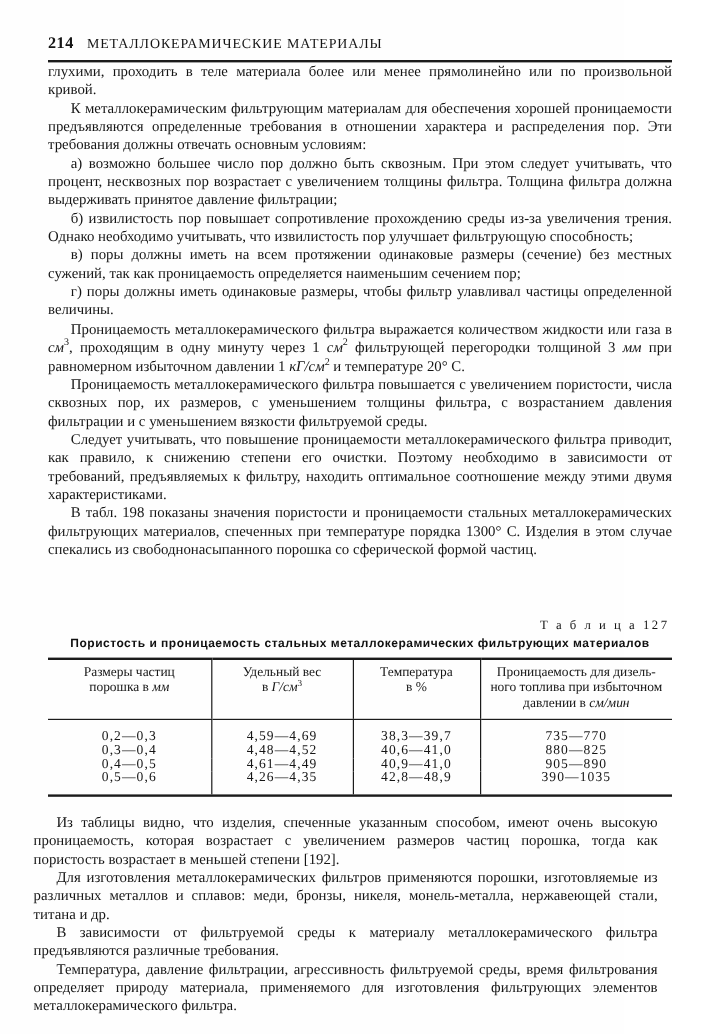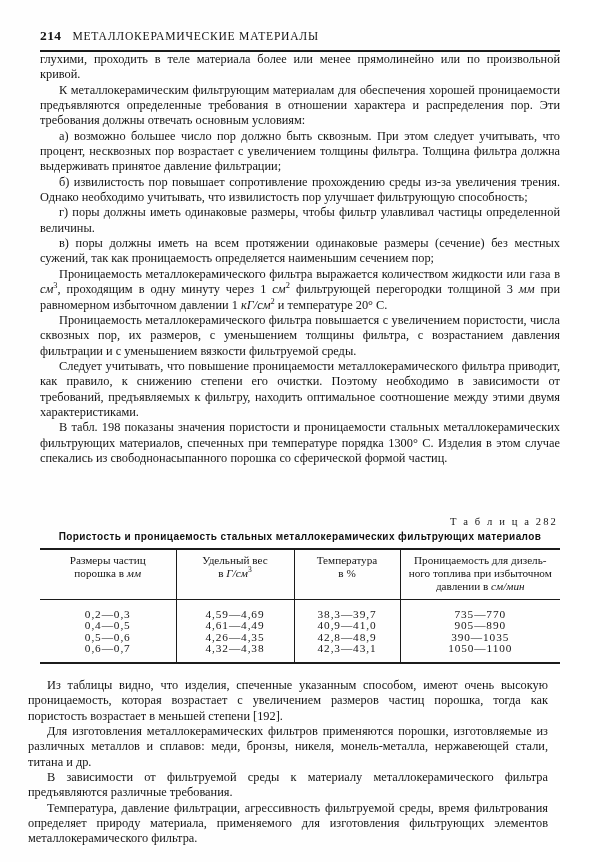--- a/index.html
+++ b/index.html
@@ -164,32 +164,32 @@
     <span class="folio">214</span>
     <span class="title">МЕТАЛЛОКЕРАМИЧЕСКИЕ МАТЕРИАЛЫ</span>
   </div>
   <div class="rule-top"></div>
 
   <div class="body">
     <p class="tx">глухими, проходить в теле материала более или менее прямолинейно или по произвольной кривой.</p>
     <p class="tx ind">К металлокерамическим фильтрующим материалам для обеспечения хорошей проницаемости предъявляются определенные требования в отношении характера и распределения пор. Эти требования должны отвечать основным условиям:</p>
     <p class="tx ind">а) возможно большее число пор должно быть сквозным. При этом следует учитывать, что процент, несквозных пор возрастает с увеличением толщины фильтра. Толщина фильтра должна выдерживать принятое давление фильтрации;</p>
     <p class="tx ind">б) извилистость пор повышает сопротивление  прохождению среды из-за увеличения трения. Однако необходимо учитывать, что извилистость пор улучшает фильтрующую способность;</p>
+    <p class="tx ind">в) поры должны иметь на всем протяжении одинаковые размеры (сечение) без местных сужений, так как проницаемость определяется наименьшим сечением пор;</p>
     <p class="tx ind">г) поры должны иметь одинаковые размеры, чтобы фильтр улавливал частицы определенной величины.</p>
-    <p class="tx ind">в) поры должны иметь на всем протяжении одинаковые размеры (сечение) без местных сужений, так как проницаемость определяется наименьшим сечением пор;</p>
 
     <p class="tx ind"><span>Проницаемость металлокерамического фильтра  выражается  количеством жидкости или газа в </span><i>см</i><sup>3</sup><span>, проходящим в одну минуту через 1 </span><i>см</i><sup>2</sup><span> фильтрующей перегородки толщиной 3 </span><i>мм</i><span>  при равномерном  избыточном  давлении 1 </span><i>кГ/см</i><sup>2</sup><span> и температуре 20° С.</span></p>
 
     <p class="tx ind">Проницаемость металлокерамического фильтра повышается с увеличением пористости, числа сквозных пор, их размеров, с уменьшением толщины фильтра, с возрастанием давления фильтрации и с уменьшением вязкости фильтруемой среды.</p>
     <p class="tx ind">Следует учитывать, что повышение проницаемости  металлокерамического фильтра приводит, как правило, к снижению степени его очистки.  Поэтому необходимо в зависимости от требований, предъявляемых к фильтру, находить оптимальное соотношение между этими двумя характеристиками.</p>
     <p class="tx ind">В табл. 198 показаны значения пористости и проницаемости стальных металлокерамических фильтрующих материалов, спеченных при температуре порядка 1300° С. Изделия в этом случае спекались из свободнонасыпанного порошка со сферической формой частиц.</p>
   </div>
 
   <div class="tablewrap">
-    <div class="tbl-num">Т а б л и ц а  282</div>
+    <div class="tbl-num">Т а б л и ц а  127</div>
     <div class="tbl-caption">Пористость и проницаемость стальных металлокерамических фильтрующих материалов</div>
 
     <table class="data">
       <colgroup>
         <col class="c1">
           <col class="c2">
           <col class="c3">
           <col class="c4">
       </colgroup>
       <thead>
@@ -214,36 +214,36 @@
         </tr>
       </thead>
       <tbody>
         <tr>
           <td>0,2—0,3</td>
           <td>4,59—4,69</td>
           <td>38,3—39,7</td>
           <td>735—770</td>
         </tr>
         <tr>
+          <td>0,3—0,4</td>
+          <td>4,48—4,52</td>
+          <td>40,6—41,0</td>
+          <td>880—825</td>
+        </tr>
+        <tr>
           <td>0,4—0,5</td>
           <td>4,61—4,49</td>
           <td>40,9—41,0</td>
           <td>905—890</td>
         </tr>
         <tr>
           <td>0,5—0,6</td>
           <td>4,26—4,35</td>
           <td>42,8—48,9</td>
           <td>390—1035</td>
-        </tr>
-        <tr>
-          <td>0,6—0,7</td>
-          <td>4,32—4,38</td>
-          <td>42,3—43,1</td>
-          <td>1050—1100</td>
         </tr>
       </tbody>
     </table>
     <div class="rule-bot"></div>
   </div>
 
   <div class="body2">
     <p class="tx ind">Из таблицы видно, что изделия, спеченные указанным способом, имеют очень высокую проницаемость, которая возрастает с увеличением размеров частиц порошка, тогда как пористость возрастает в меньшей степени [192].</p>
     <p class="tx ind">Для изготовления металлокерамических фильтров применяются порошки, изготовляемые из различных металлов и сплавов: меди, бронзы, никеля, монель-металла, нержавеющей стали, титана и др.</p>
     <p class="tx ind">В зависимости от фильтруемой среды к материалу  металлокерамического фильтра предъявляются различные требования.</p>

